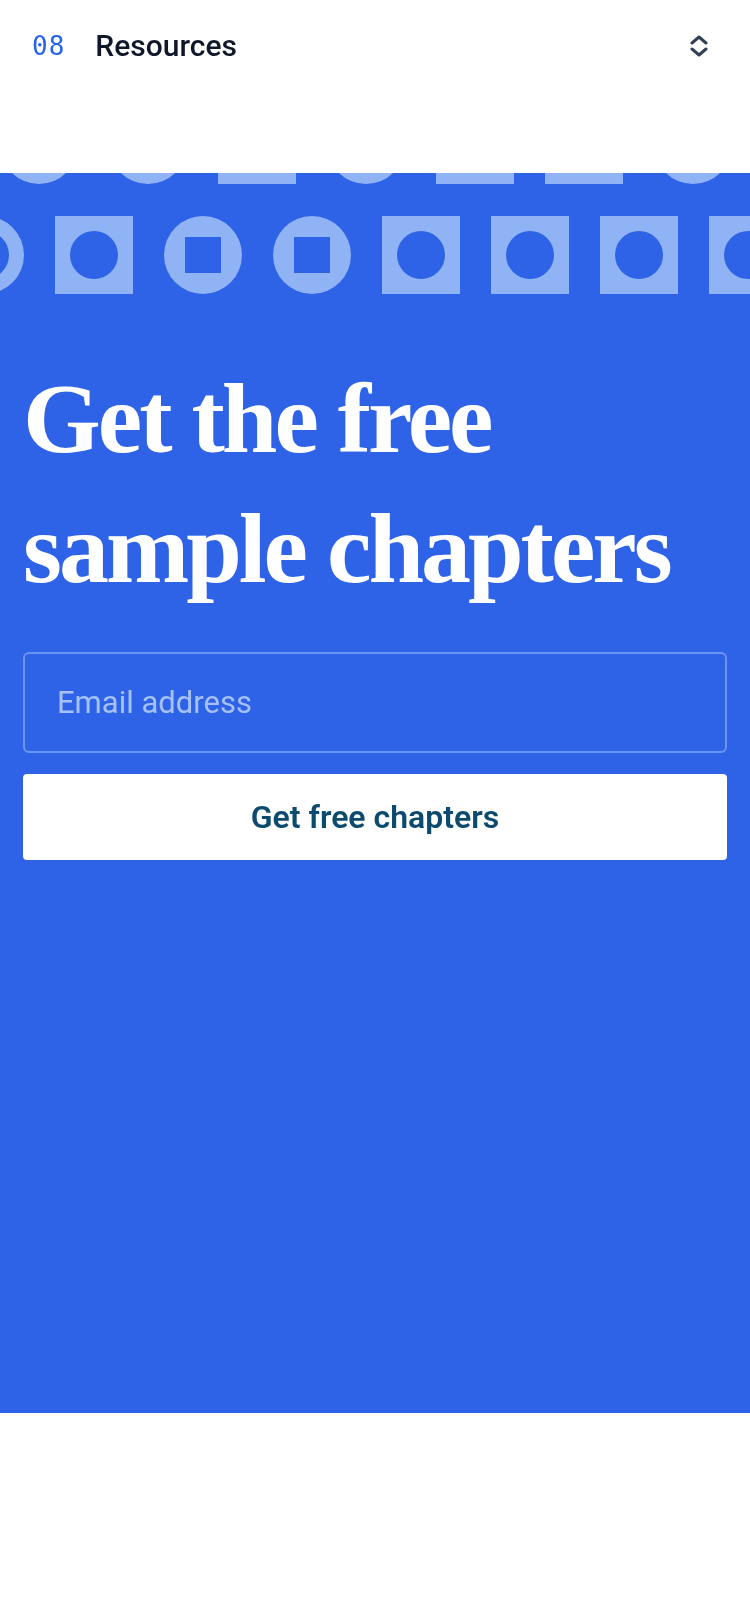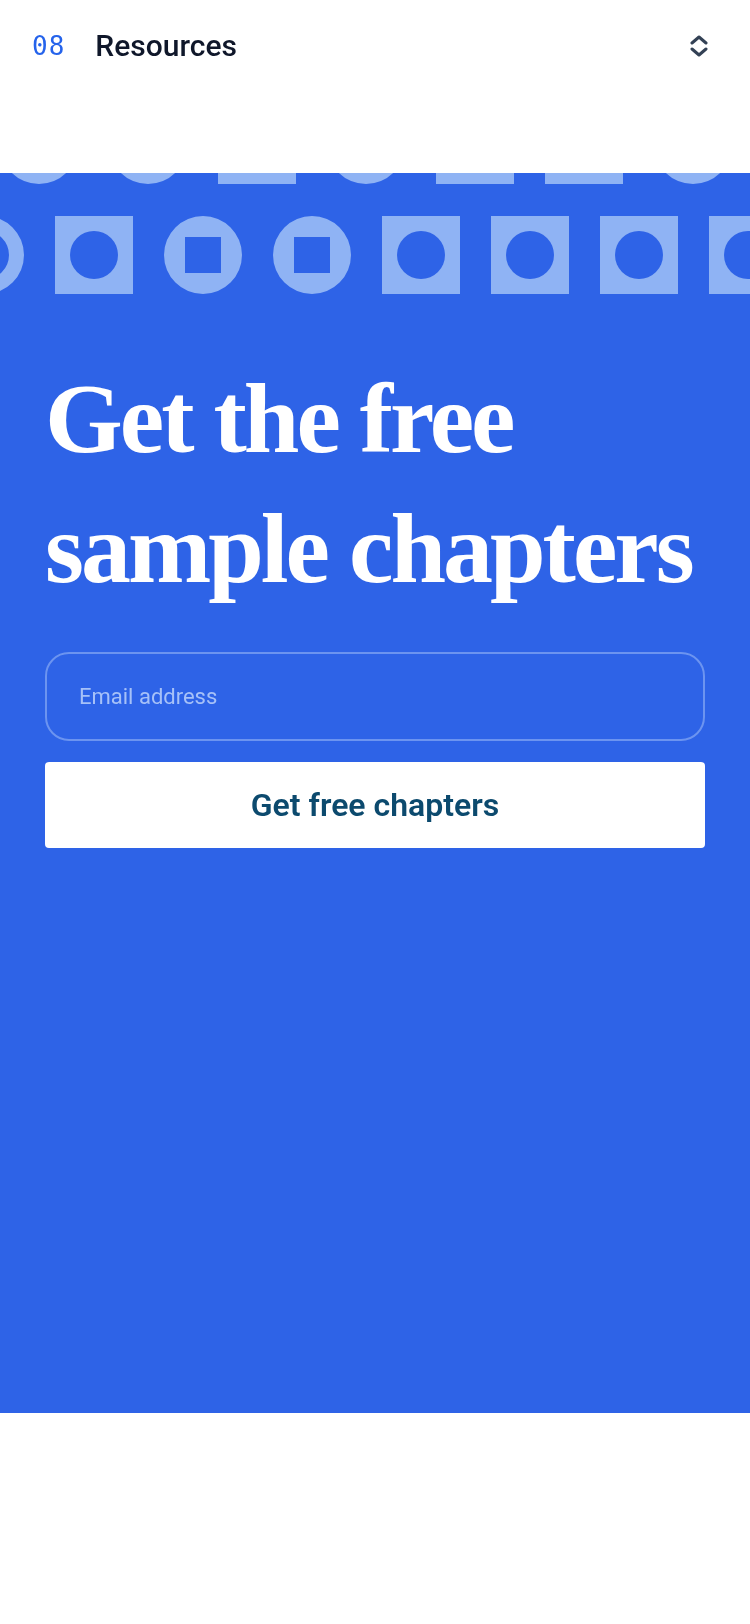--- a/index.html
+++ b/index.html
@@ -95,21 +95,21 @@
     }
     
     .pattern-row-1 .inner {
       position: absolute;
       bottom: 0;
       display: flex;
       gap: 31px;
     }
     
     .content {
-      padding: 60px 45px 0;
+      padding: 60px 23px 0;
     }
     
     .heading {
       font-size: 100px;
       line-height: 1.30;
       font-weight: 800;
       color: #ffffff;
       letter-spacing: -3px;
       font-family: Georgia, 'Times New Roman', serif;
     }
@@ -131,24 +131,24 @@
     }
     
     .arrow {
       margin-left: 6px;
     }
     
     .email-input {
       margin-top: 38px;
       width: 100%;
       padding: 30px 32px;
-      font-size: 22px;
+      font-size: 31px;
       background: transparent;
       border: 2px solid #6c94f0;
-      border-radius: 24px;
+      border-radius: 6px;
       color: #000000;
       font-family: inherit;
     }
     
     .email-input::placeholder {
       color: #a6c1f8;
     }
     
     .submit-button {
       margin-top: 21px;

